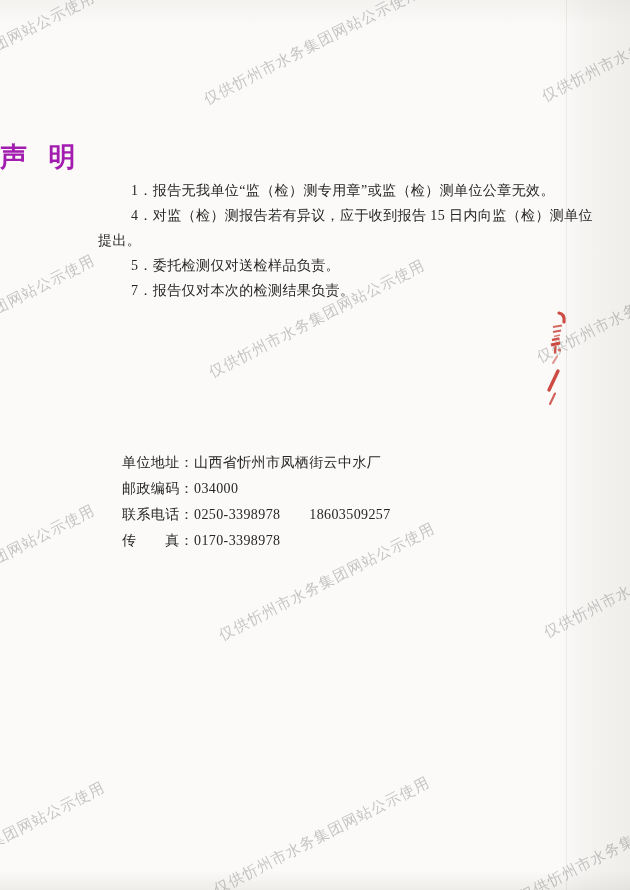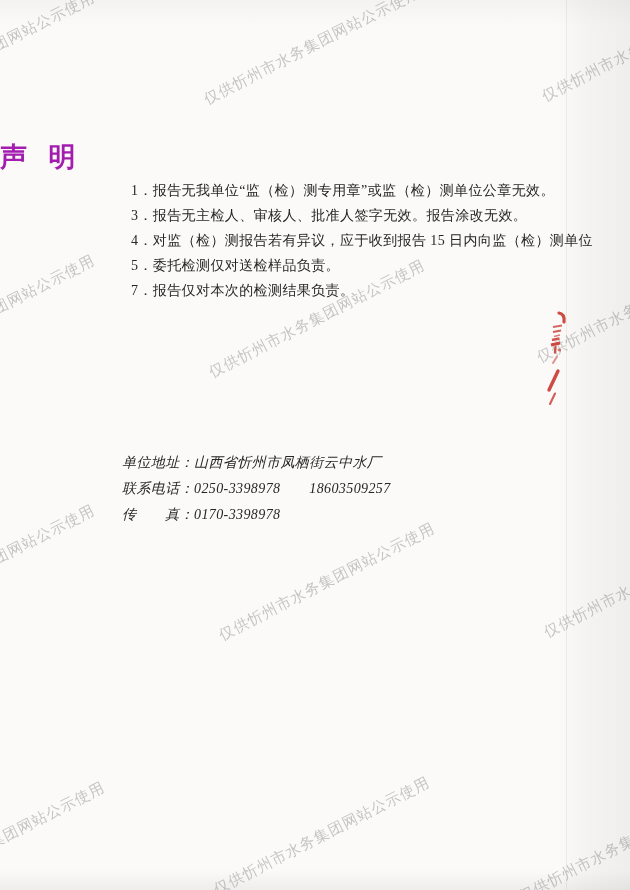--- a/index.html
+++ b/index.html
@@ -56,21 +56,21 @@
     font-size:14px;line-height:25px;color:#262626;
     letter-spacing:0.4px;
   }
   .stmt-line{height:25px;white-space:nowrap;}
   .stmt-line.indent{padding-left:33px;}
   .contact{
     position:absolute;top:450px;left:122px;width:420px;
     font-size:14px;line-height:26px;color:#262626;
     letter-spacing:0.4px;
   }
-  .contact-line{height:26px;white-space:nowrap;font-style:italic;}
+  .contact-line{height:26px;white-space:nowrap;}
   .red-stamp{position:absolute;left:543px;top:305px;width:30px;height:105px;}
 </style>
 </head>
 <body>
 
 <div class="page">
 
   <div class="watermark" style="left: -120px; top: 96px; color: rgba(148, 148, 148, 0.52);">仅供忻州市水务集团网站公示使用</div>
   <div class="watermark" style="left: 205px; top: 91px; color: rgba(148, 148, 148, 0.52);">仅供忻州市水务集团网站公示使用</div>
   <div class="watermark" style="left: 543px; top: 88px; color: rgba(148, 148, 148, 0.52);">仅供忻州市水务集团网站公示使用</div>
@@ -81,28 +81,29 @@
   <div class="watermark" style="left: 220px; top: 627px; color: rgba(148, 148, 148, 0.52);">仅供忻州市水务集团网站公示使用</div>
   <div class="watermark" style="left: 545px; top: 624px; color: rgba(148, 148, 148, 0.52);">仅供忻州市水务集团网站公示使用</div>
   <div class="watermark" style="left: -110px; top: 886px; color: rgba(148, 148, 148, 0.52);">仅供忻州市水务集团网站公示使用</div>
   <div class="watermark" style="left: 215px; top: 881px; color: rgba(148, 148, 148, 0.52);">仅供忻州市水务集团网站公示使用</div>
   <div class="watermark" style="left: 520px; top: 888px; color: rgba(148, 148, 148, 0.52);">仅供忻州市水务集团网站公示使用</div>
 
   <div class="doc-title">声 明</div>
 
   <div class="statement">
     <div class="stmt-line indent">1．报告无我单位“监（检）测专用章”或监（检）测单位公章无效。</div>
-    <div class="stmt-line indent">3．报告无主检人、审核人、批准人签字无效。报告涂改无效。</div>
     <div class="stmt-line indent">4．对监（检）测报告若有异议，应于收到报告 15 日内向监（检）测单位</div>
+    <div class="stmt-line">提出。</div>
     <div class="stmt-line indent">5．委托检测仅对送检样品负责。</div>
     <div class="stmt-line indent">7．报告仅对本次的检测结果负责。</div>
   </div>
 
   <div class="contact">
     <div class="contact-line">单位地址：山西省忻州市凤栖街云中水厂</div>
+    <div class="contact-line">邮政编码：034000</div>
     <div class="contact-line">联系电话：0250-3398978　　18603509257</div>
     <div class="contact-line">传　　真：0170-3398978</div>
   </div>
 
   <svg class="red-stamp" viewBox="0 0 30 105" color="#c8372f">
     <path d="M16,8 q6,1 5,9" stroke="currentColor" stroke-width="3.2" fill="none" stroke-linecap="round" opacity="0.9"></path>
     <path d="M10,22 L19,20.5" stroke="currentColor" stroke-width="1.8" fill="none" opacity="0.75"></path>
     <path d="M10,27 L18,25.5" stroke="currentColor" stroke-width="1.8" fill="none" opacity="0.8"></path>
     <path d="M11,31.5 L17,30" stroke="currentColor" stroke-width="1.8" fill="none" opacity="0.65"></path>
     <path d="M9,35 L16.5,33.5" stroke="currentColor" stroke-width="2.4" fill="none" opacity="0.85"></path>

